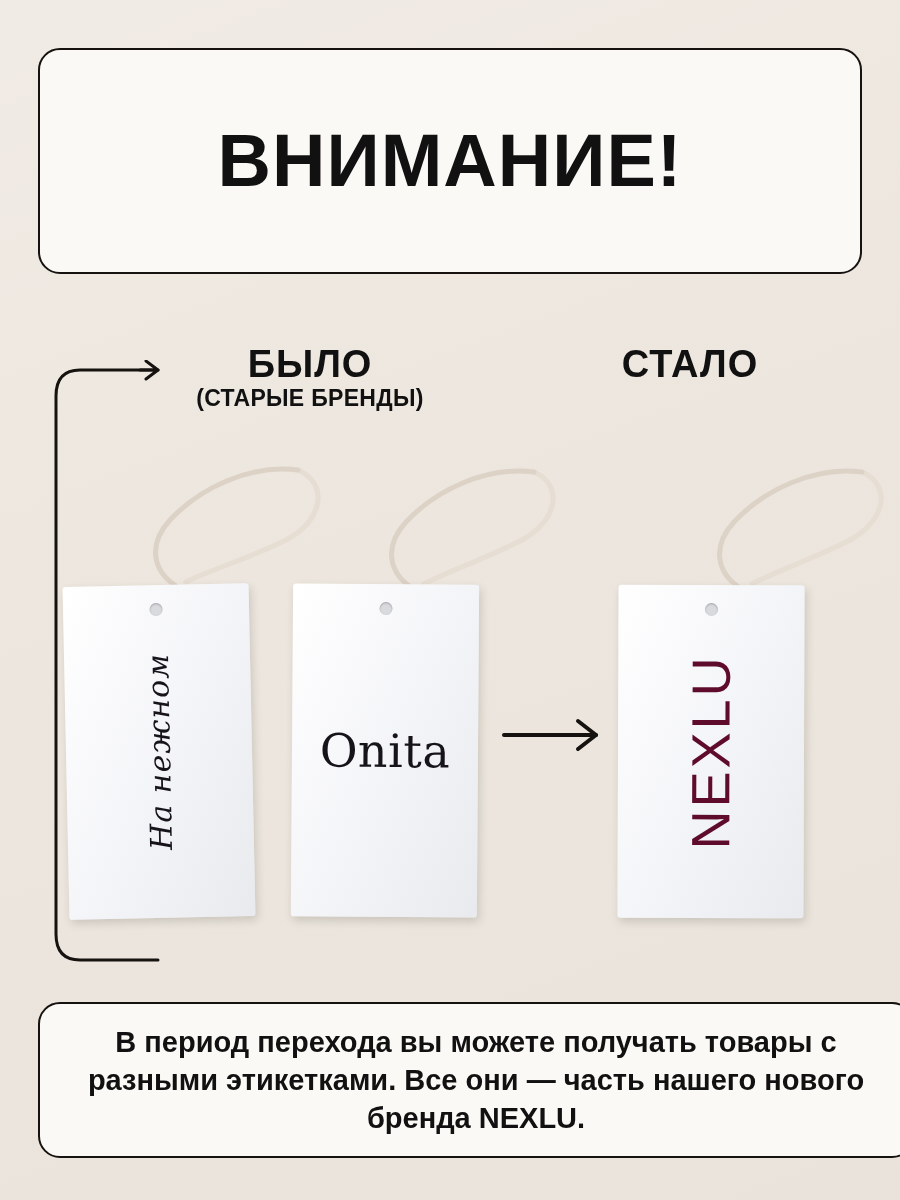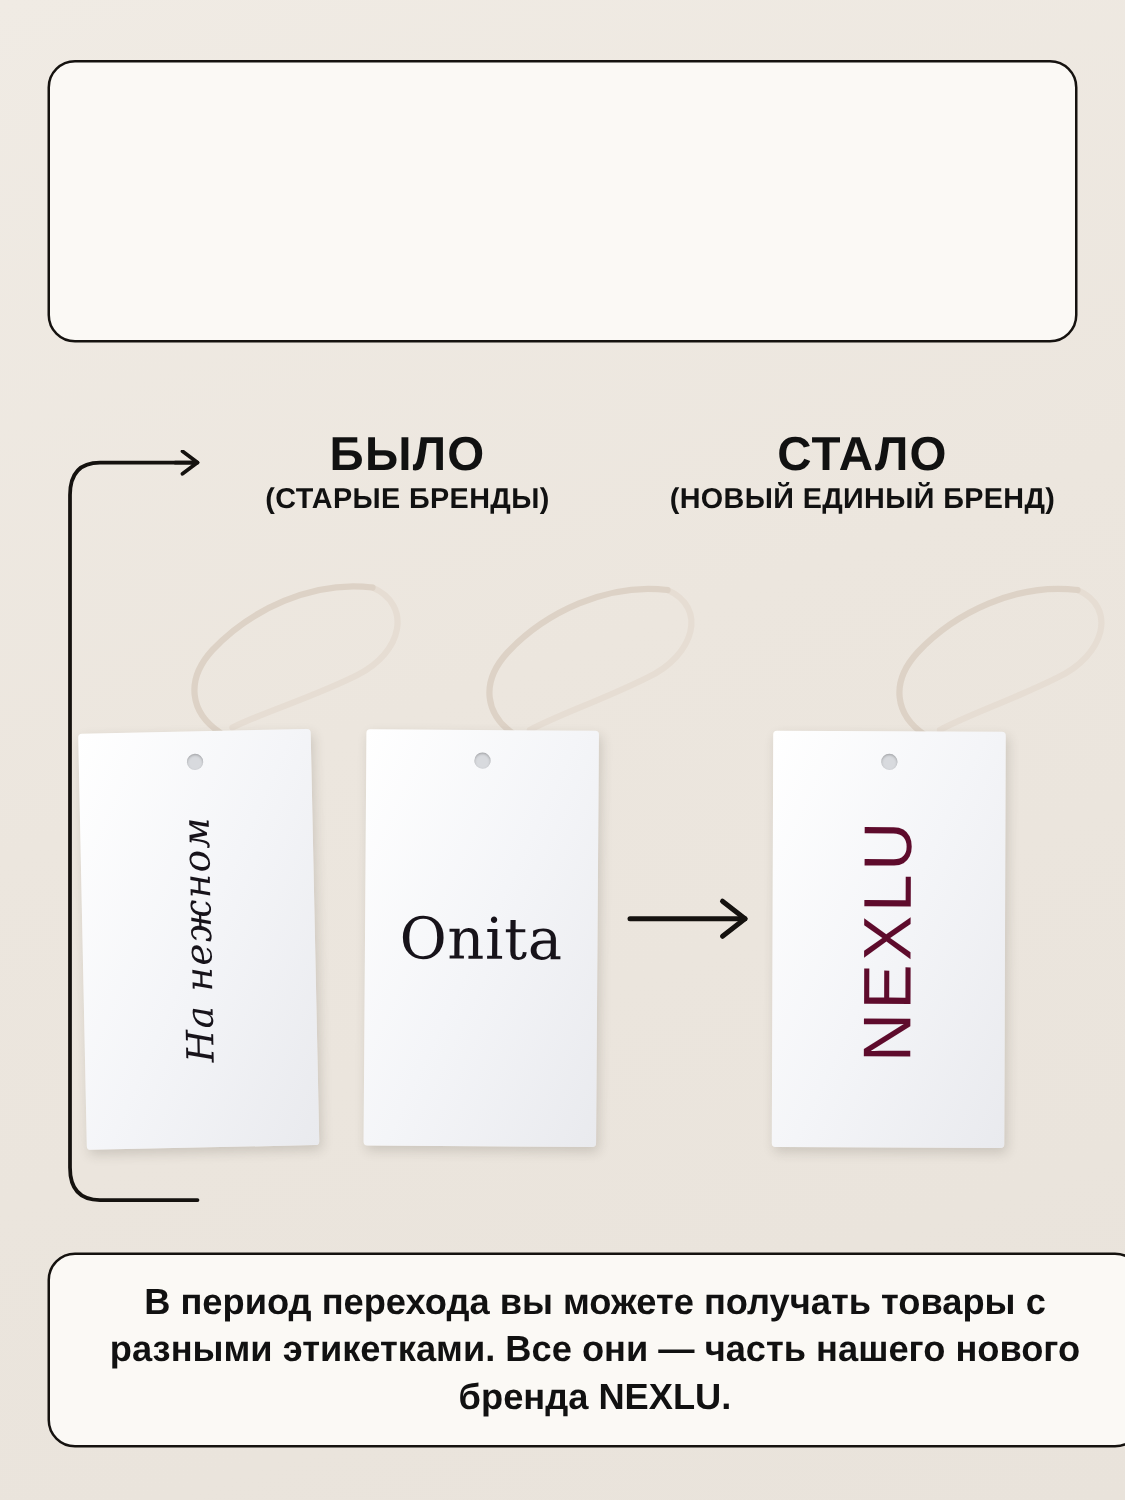--- a/index.html
+++ b/index.html
@@ -67,21 +67,21 @@
     letter-spacing: 1px;
     line-height: 1.05;
   }
   .col-head .sub {
     font-size: 23px;
     font-weight: bold;
     letter-spacing: 0.3px;
     line-height: 1.15;
     margin-top: 0;
   }
-  #head-before { left: 146px; top: 345px; width: 360px; }
+  #head-before { left: 130px; top: 345px; width: 360px; }
   #head-after  { left: 510px; top: 345px; width: 360px; text-align: center; }
 
   
   .bracket {
     position: absolute;
     left: 40px;
     top: 360px;
     width: 140px;
     height: 610px;
   }
@@ -181,35 +181,35 @@
     color: #111;
     text-align: center;
   }
 </style>
 </head>
 <body>
 
 <div class="page">
 
   <div class="banner">
+    <div class="banner-line1">ВНИМАНИЕ!</div>
   </div>
 
   <svg class="bracket" viewBox="0 0 140 610" fill="none">
     <path d="M118 10 H40 Q16 10 16 36 V574 Q16 600 40 600 H118" stroke="#15120f" stroke-width="3" fill="none" stroke-linecap="round"></path>
     <path d="M100 10 L118 10 L106 1 M118 10 L106 19" stroke="#15120f" stroke-width="3" fill="none" stroke-linecap="round" stroke-linejoin="round"></path>
   </svg>
 
   <div class="col-head" id="head-before">
     <div class="title">БЫЛО</div>
     <div class="sub">(СТАРЫЕ БРЕНДЫ)</div>
   </div>
 
   <div class="col-head" id="head-after">
     <div class="title">СТАЛО</div>
-    <div class="sub">(НОВЫЙ ЕДИНЫЙ БРЕНД)</div>
   </div>
 
   <svg class="string" style="left:90px; top:462px;" width="250" height="140" viewBox="0 0 250 140" fill="none">
     <path d="M208 8 C 240 22, 232 60, 196 78 C 160 96, 120 108, 96 120" stroke="#e6ddd3" stroke-width="5" fill="none" stroke-linecap="round"></path>
     <path d="M208 8 C 160 2, 110 26, 80 58 C 58 82, 62 108, 86 124" stroke="#ddd2c6" stroke-width="5" fill="none" stroke-linecap="round"></path>
   </svg>
 
   <svg class="string" style="left:320px; top:462px;" width="250" height="140" viewBox="0 0 250 140" fill="none">
     <path d="M214 10 C 246 24, 236 62, 198 80 C 162 98, 126 110, 104 122" stroke="#e6ddd3" stroke-width="5" fill="none" stroke-linecap="round"></path>
     <path d="M214 10 C 166 4, 116 28, 86 60 C 64 84, 68 110, 92 126" stroke="#ddd2c6" stroke-width="5" fill="none" stroke-linecap="round"></path>

